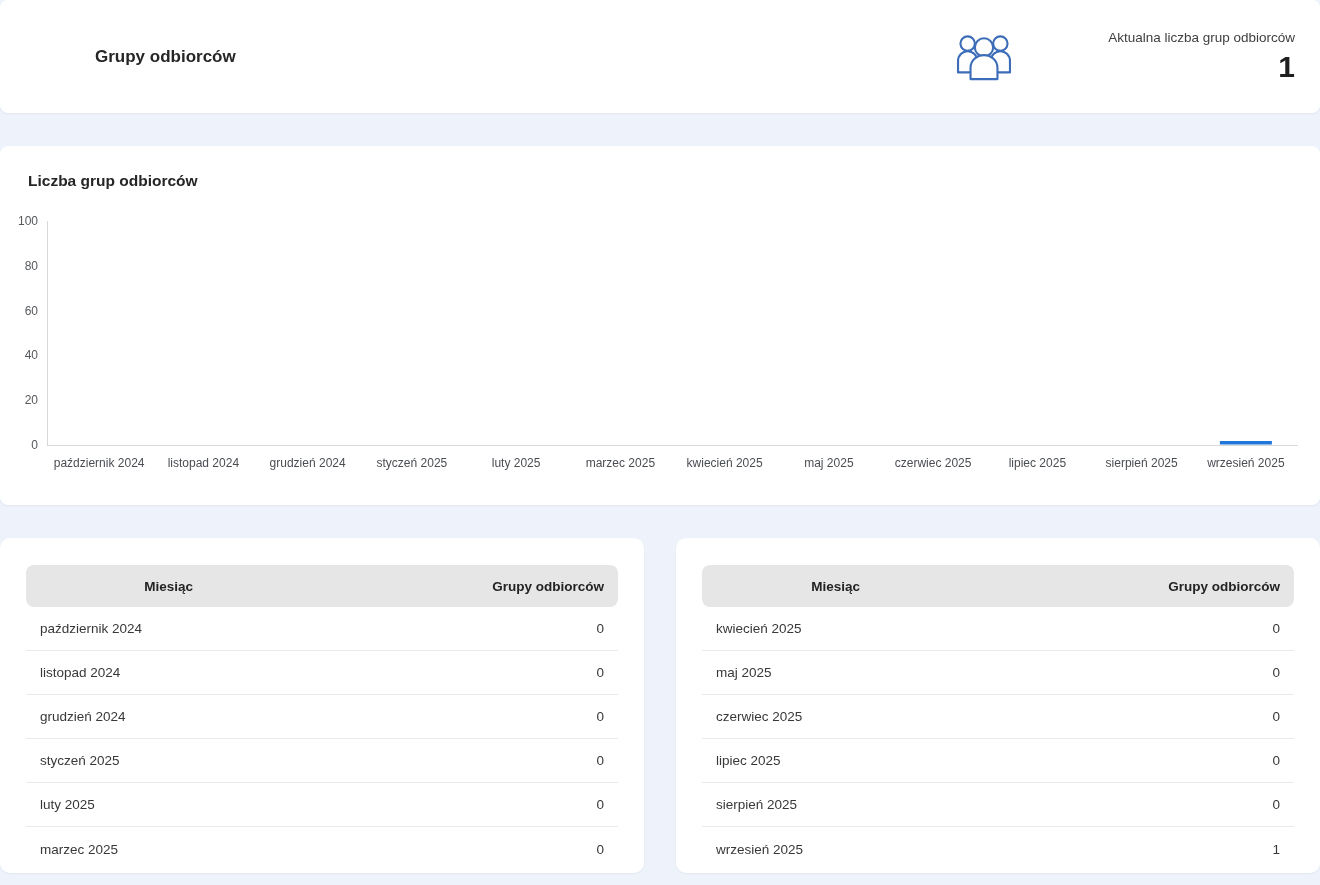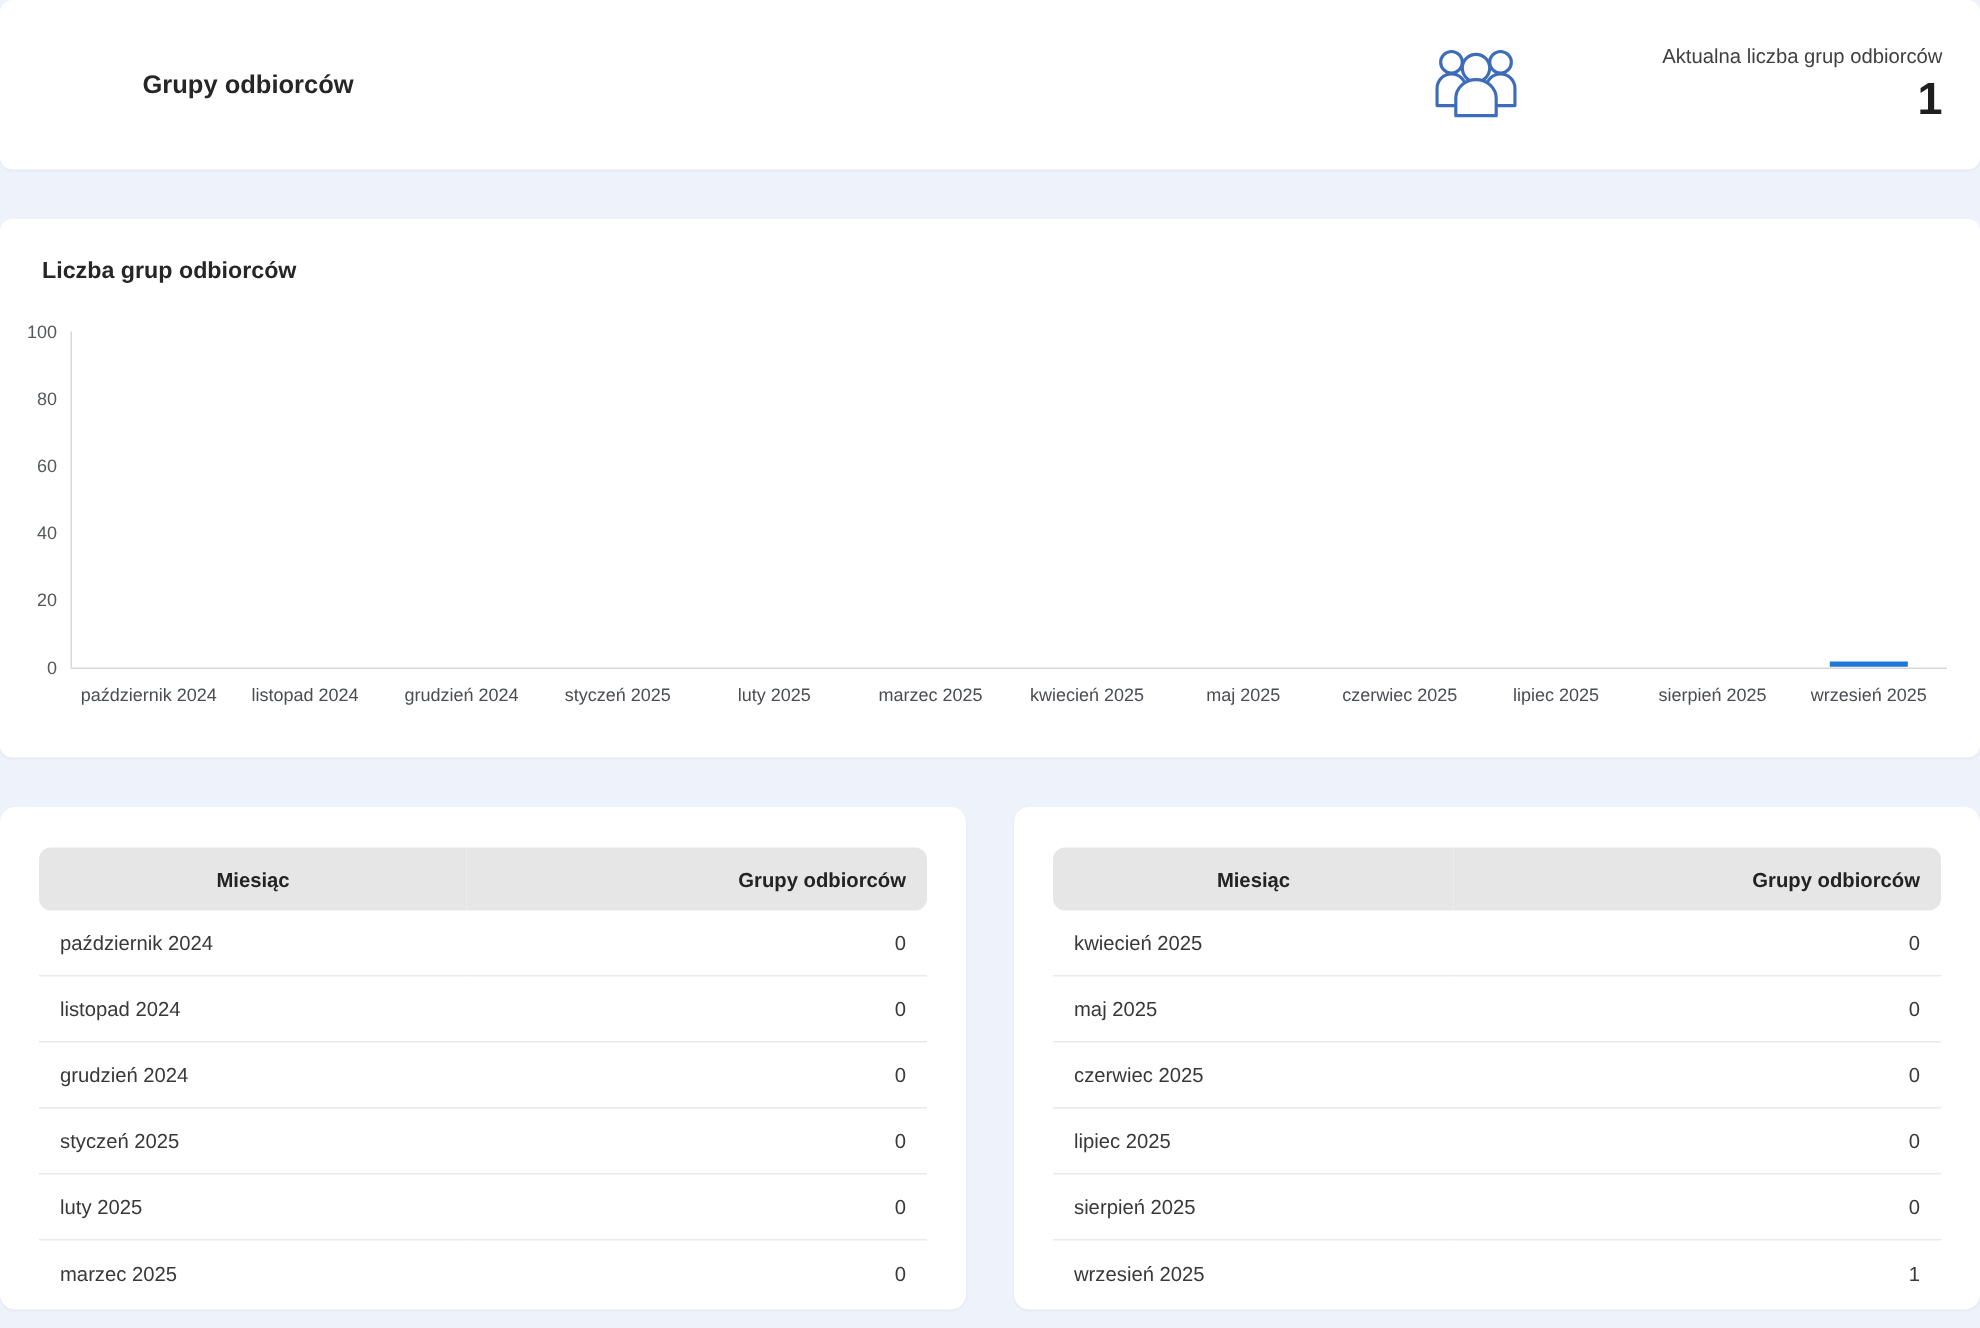--- a/index.html
+++ b/index.html
@@ -28,21 +28,21 @@
   }
   .page-title {
     margin: 0;
     font-size: 17px;
     font-weight: bold;
     color: #262626;
   }
   .header-right {
     margin-left: auto;
     display: flex;
-    align-items: flex-start;
+    align-items: center;
     gap: 95px;
     padding-right: 0;
   }
   .people-icon { display: block; }
   .stat { text-align: right; }
   .stat-label {
     font-size: 13.5px;
     color: #3f3f3f;
     line-height: 1.2;
   }

